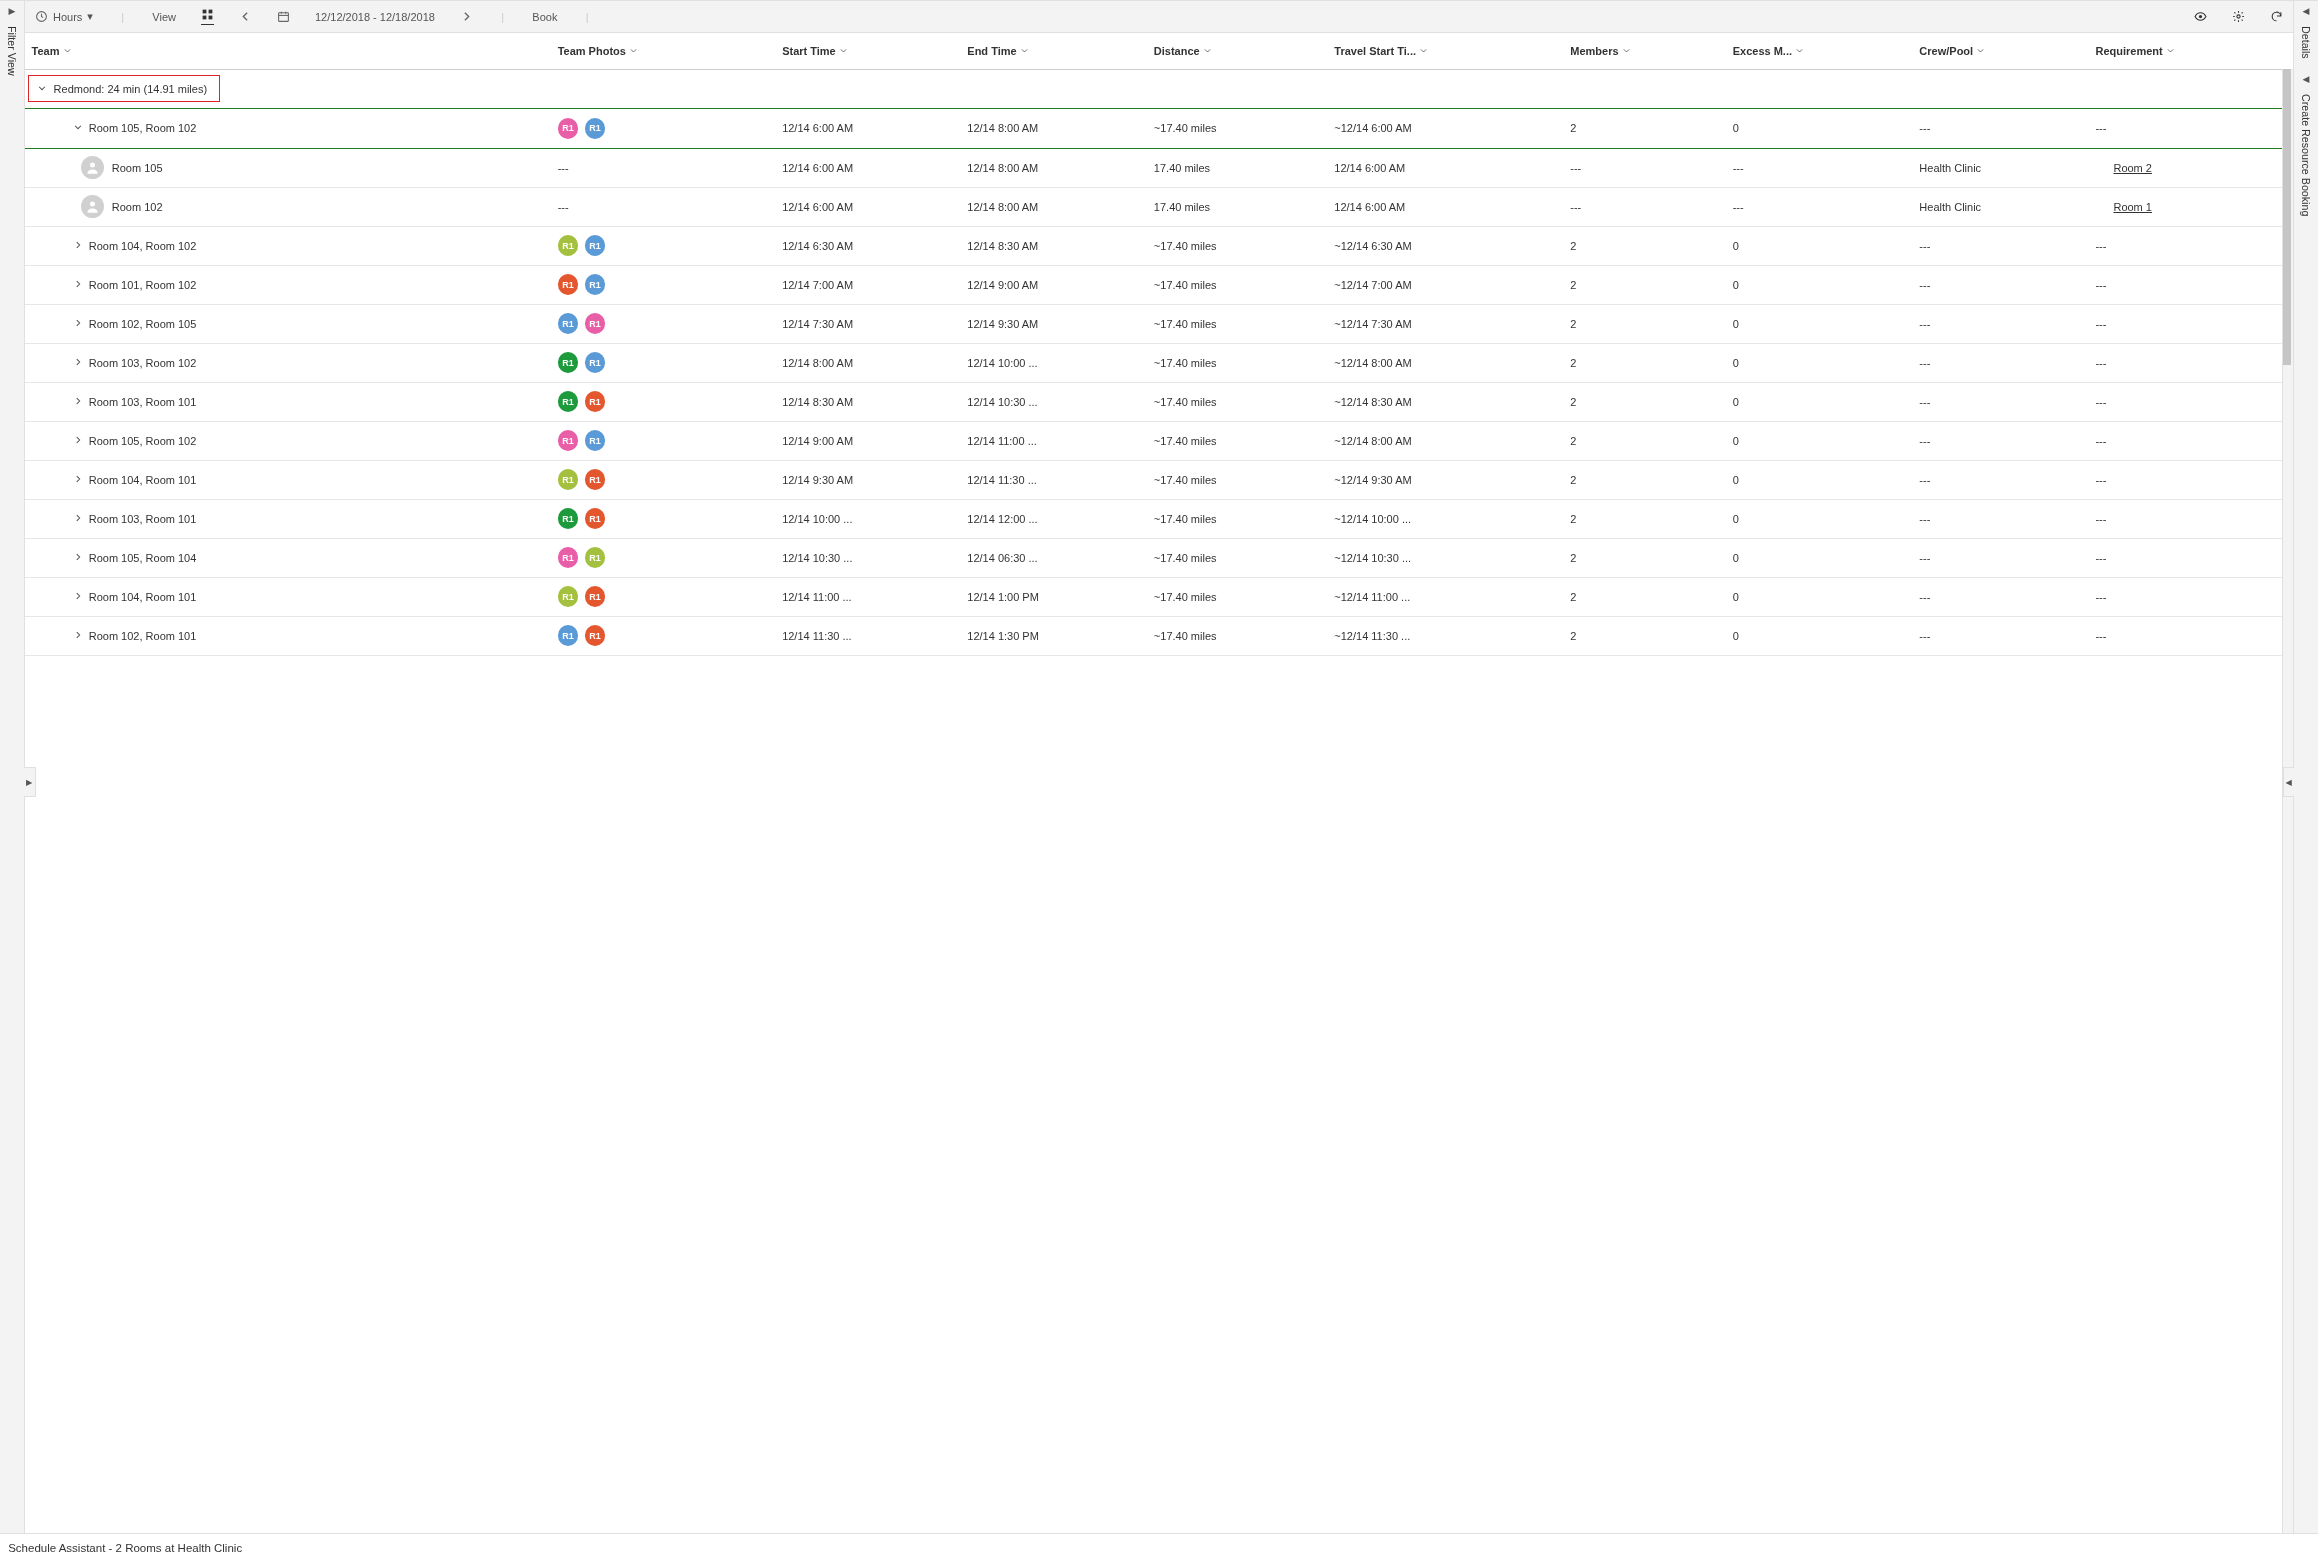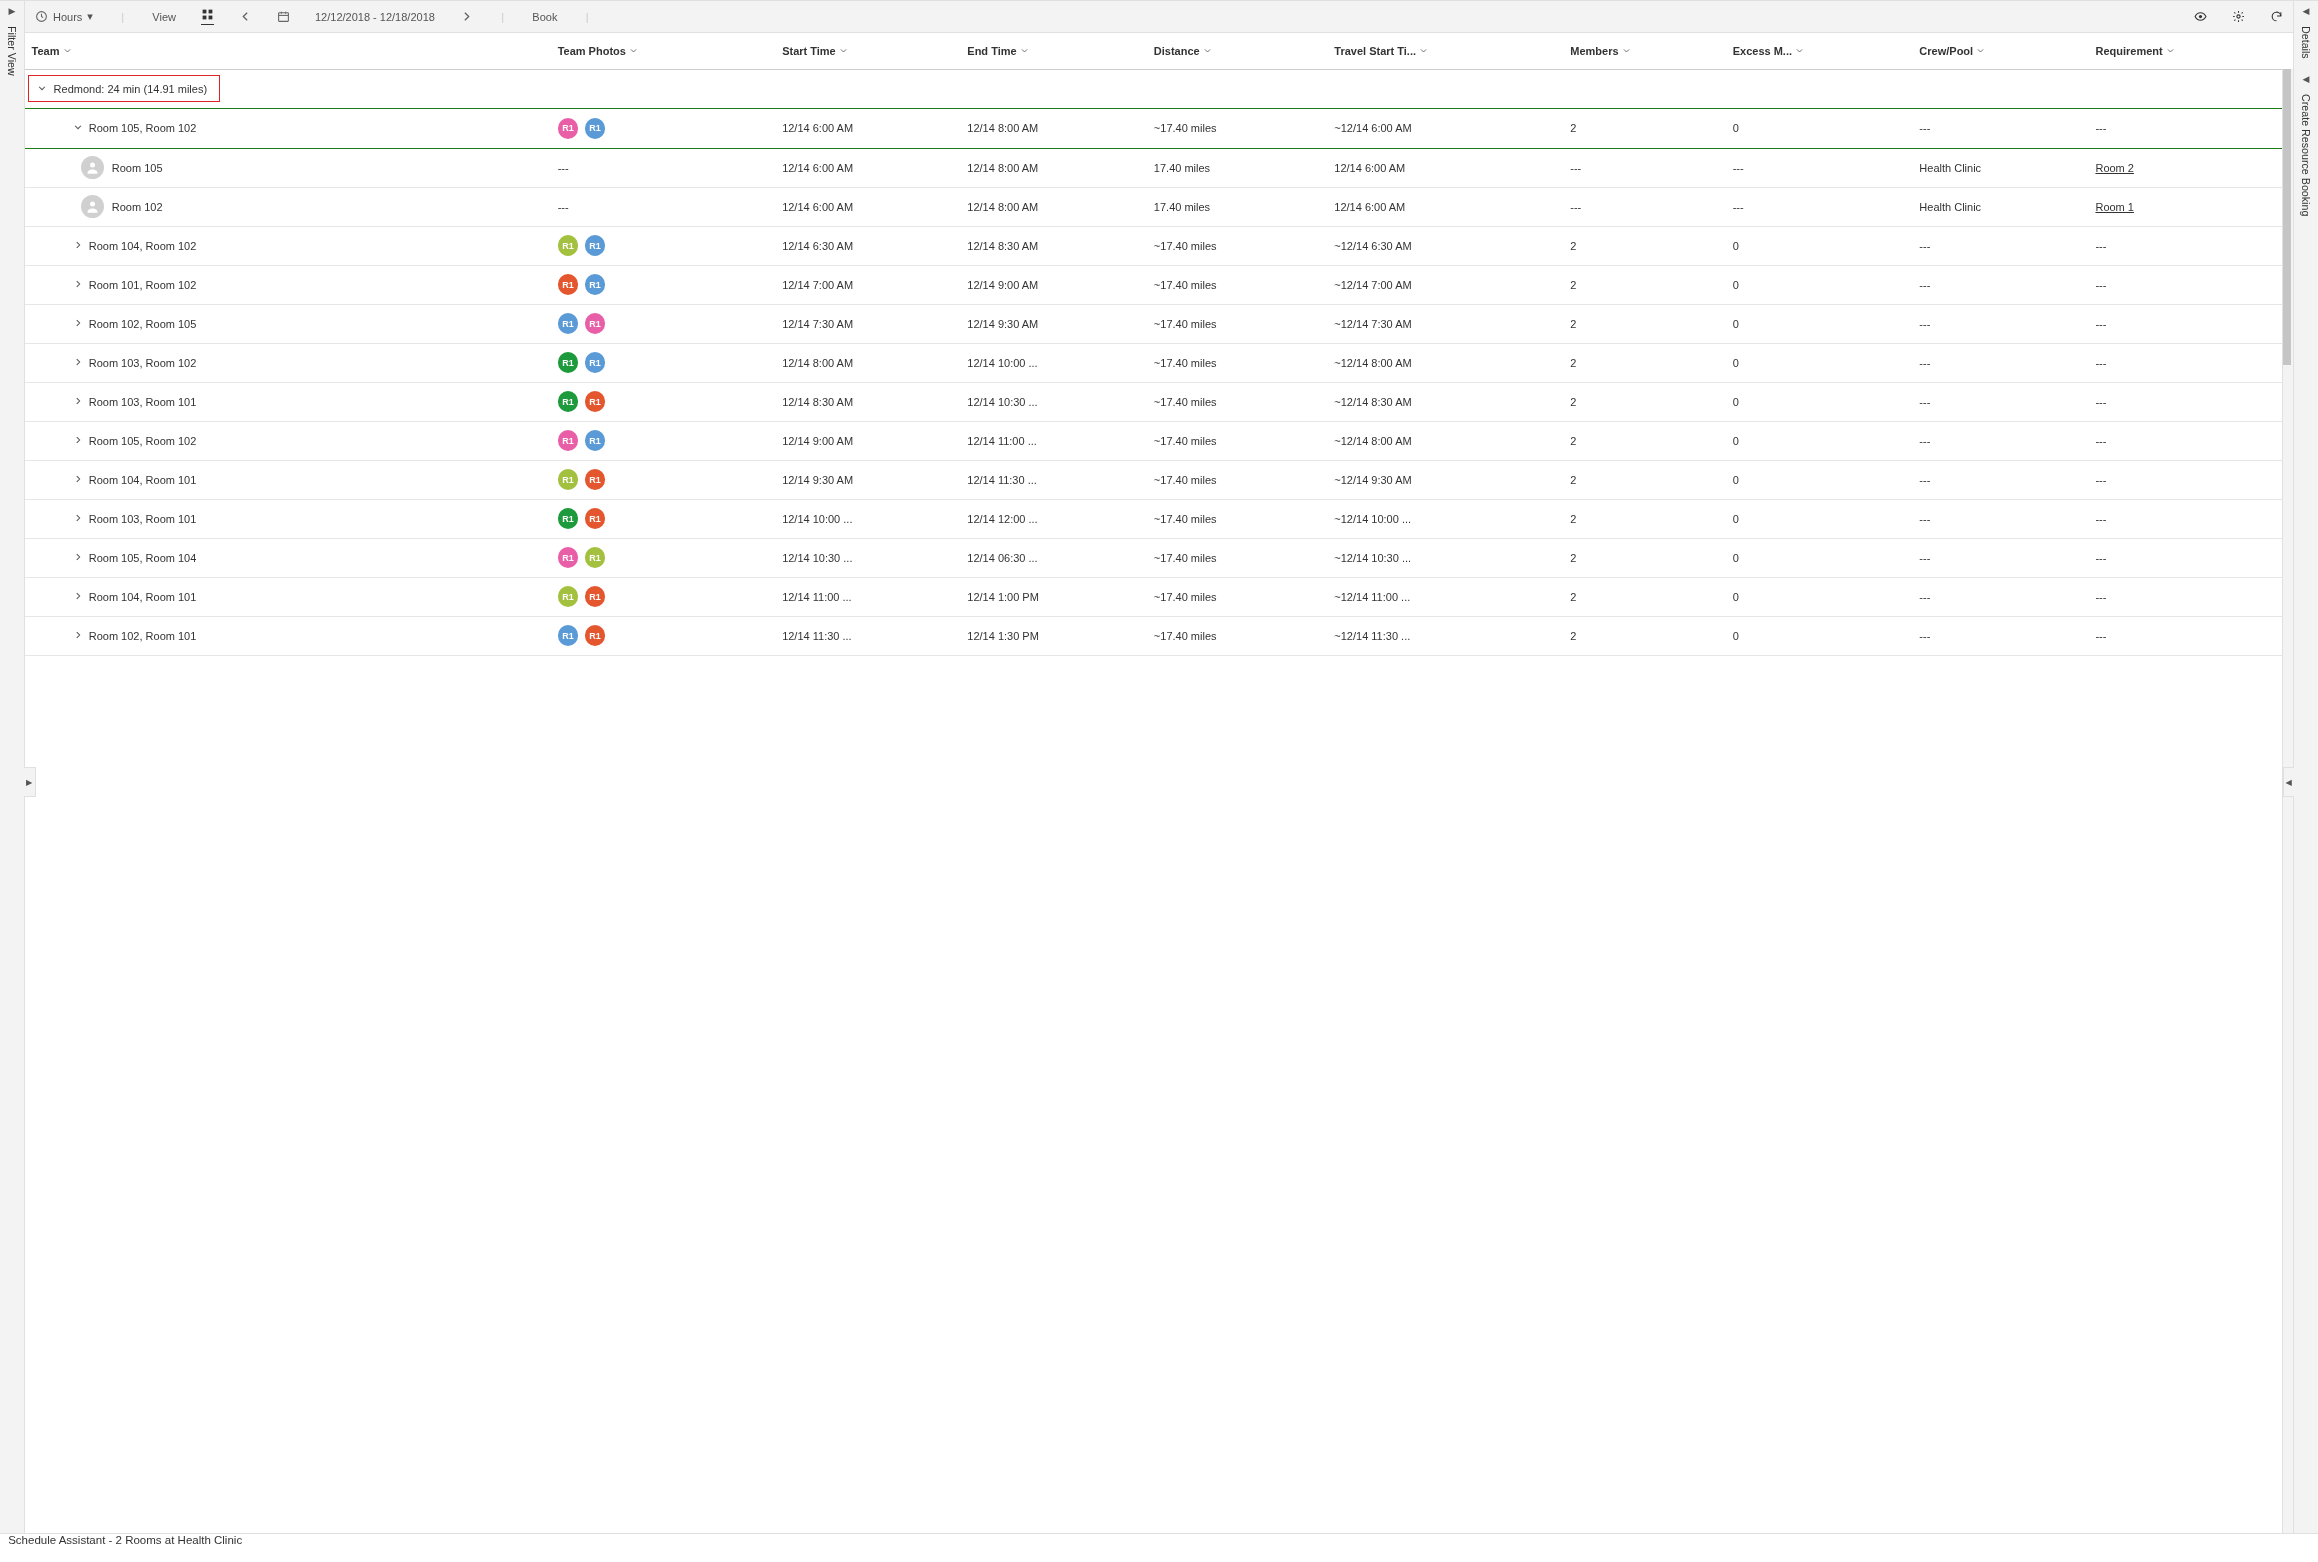--- a/index.html
+++ b/index.html
@@ -43,25 +43,25 @@
   .chev svg { width:10px; height:10px; }
   .indent2 { padding-left:41px; }
   .indent3 { padding-left:49px; display:inline-flex; align-items:center; gap:8.2px; }
   .badge { width:20.6px; height:20.6px; border-radius:50%; color:#fff; display:inline-flex; align-items:center; justify-content:center; font-size:9px; font-weight:600; }
   .badges { display:inline-flex; gap:6.6px; }
   .avatar { width:23px; height:23px; border-radius:50%; background:#d0d0d0; display:inline-flex; align-items:center; justify-content:center; }
   .avatar svg { width:15px; height:15px; fill:#fff; }
   .row.highlight-green { outline:1.2px solid #1d7a1d; outline-offset:-0.8px; }
   .group-row.red-box .cell { padding:0; }
   .red-box-inner { display:inline-block; border:1.2px solid #dc2626; padding:6.6px 11.5px 6.6px 8.2px; margin:5px 0 5px 3.3px; }
-  .link { text-decoration: underline; cursor:pointer; }
+  .link { text-decoration: underline; cursor:pointer;margin-left:18px; }
   .scroll-gutter { position:absolute; right:0; top:0; bottom:0; width:11.5px; background:#f3f3f3; border-left:0.8px solid #e0e0e0; }
   .scroll-thumb { position:absolute; right:1.6px; top:36px; width:8.2px; height:296px; background:#c5c5c5; border-radius:0; }
   .pager { height:28px; background:#fff; display:flex; align-items:center; padding:0 10px; gap:11.5px; color:#555; border-bottom:0.8px solid #e0e0e0;}
-  .footer { height:28px; display:flex; padding:0 8.2px; font-size:11.5px; color:#333; }
+  .footer { height:28px; display:flex; align-items:center; padding:0 8.2px; font-size:11.5px; color:#333; }
   .chev-down svg { width:9px; height:9px; }
 </style>
 </head>
 <body>
 
 <div class="app">
   <div class="main-area">
 
     <div class="side-rail left">
       <span class="rail-arrow">▶</span>

